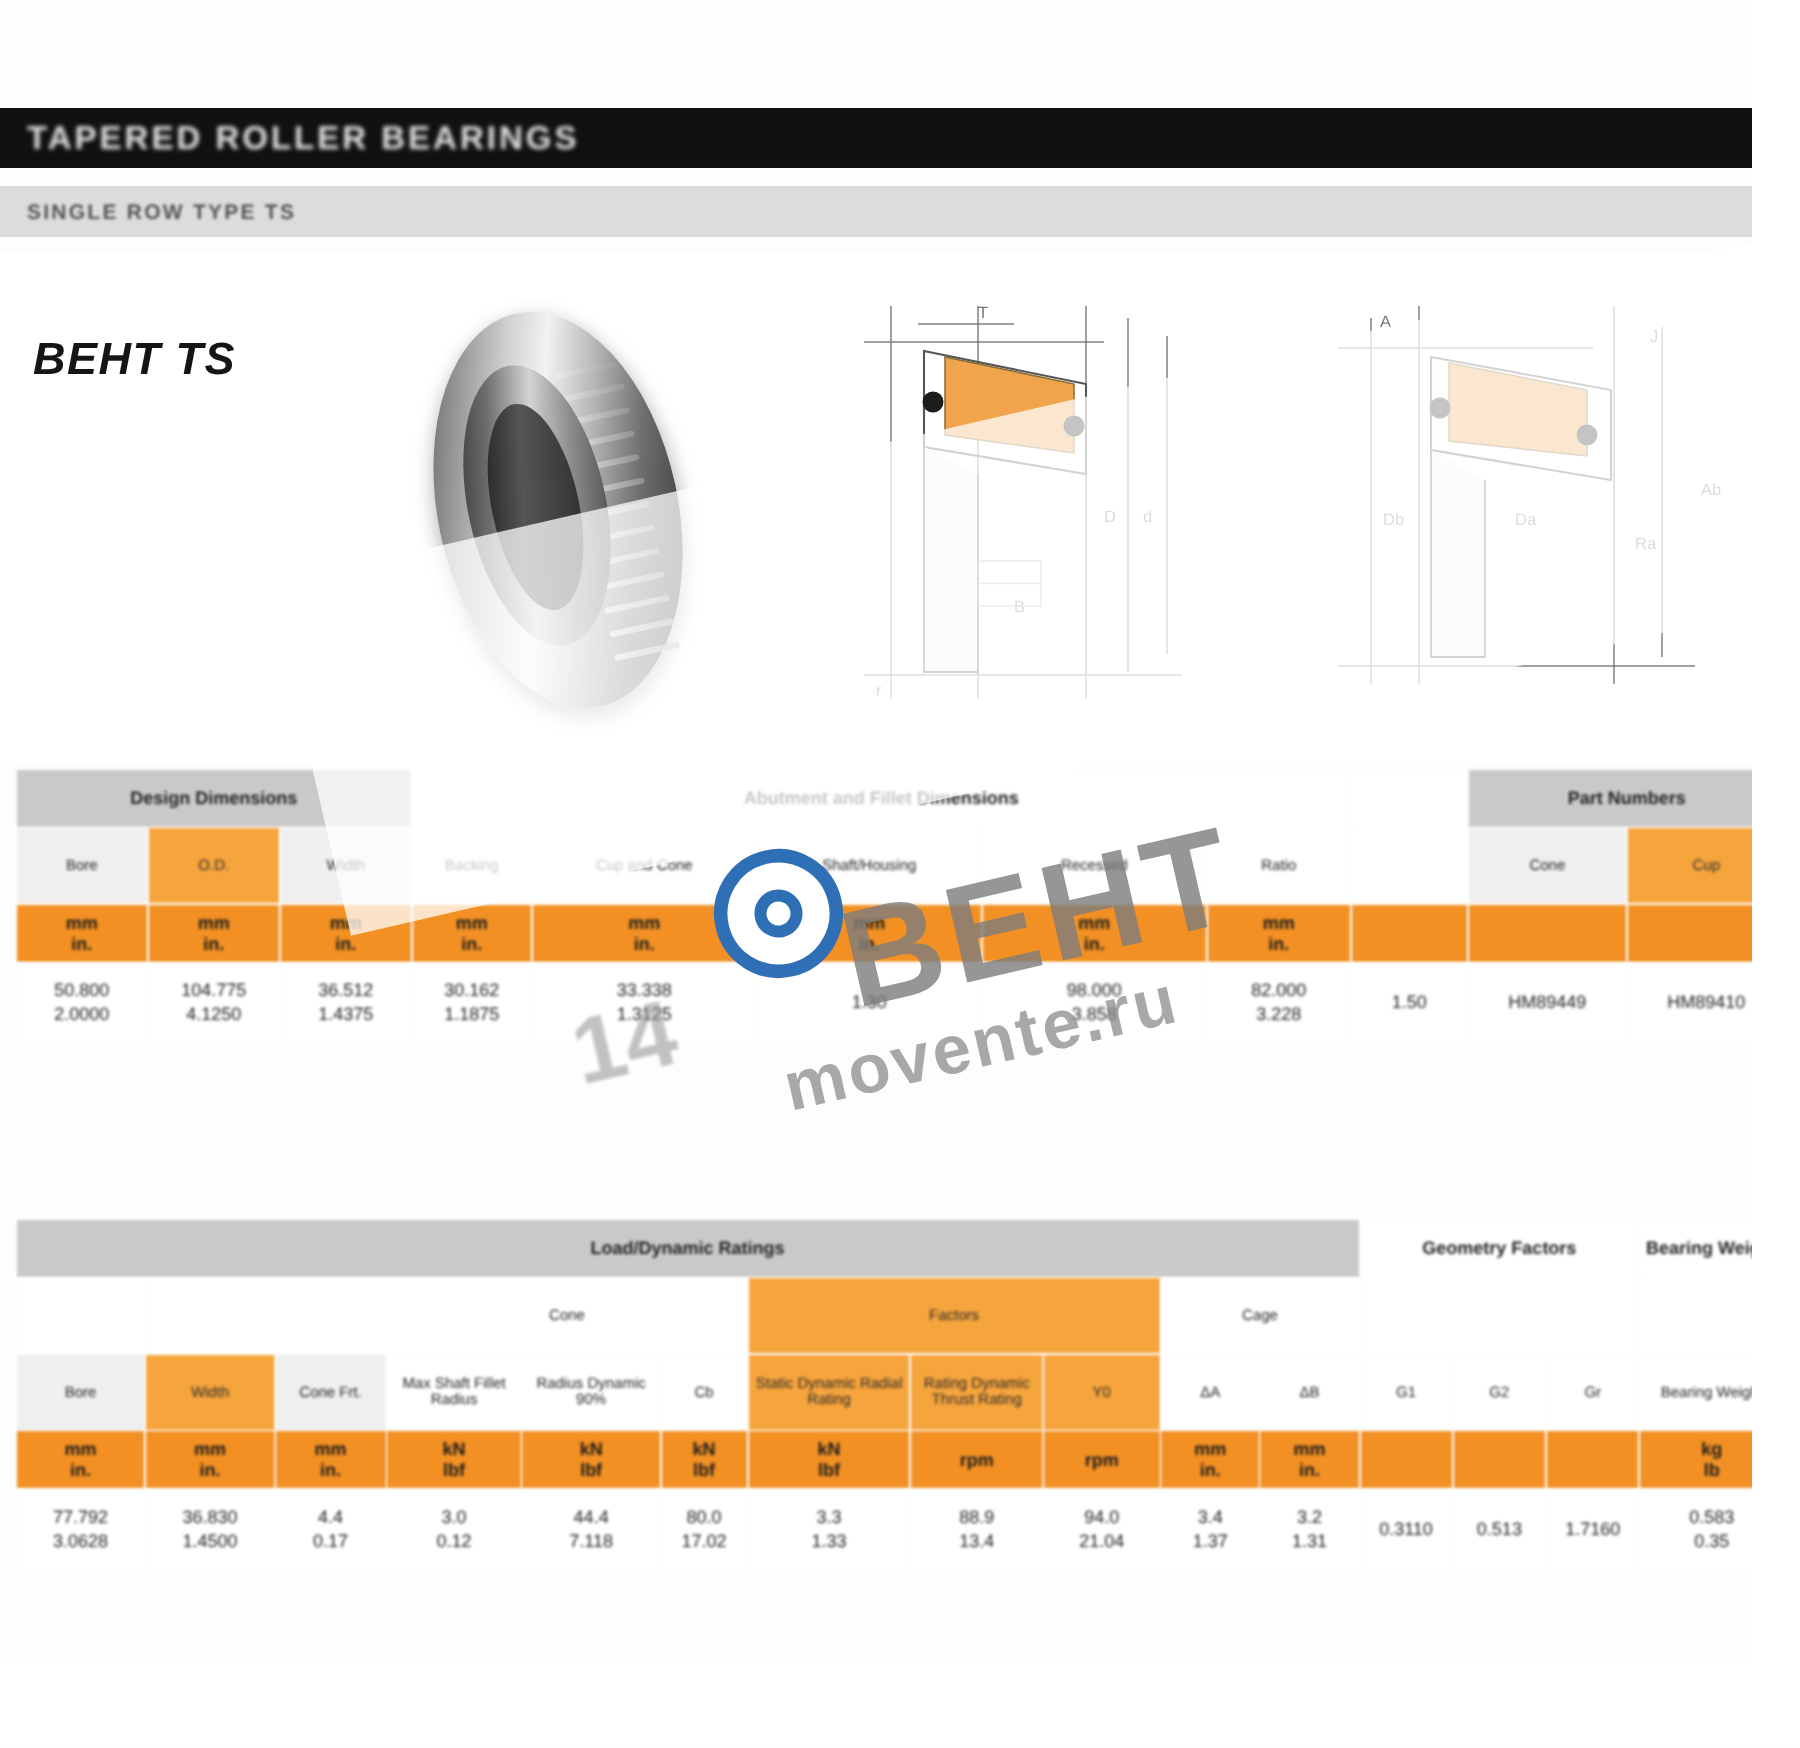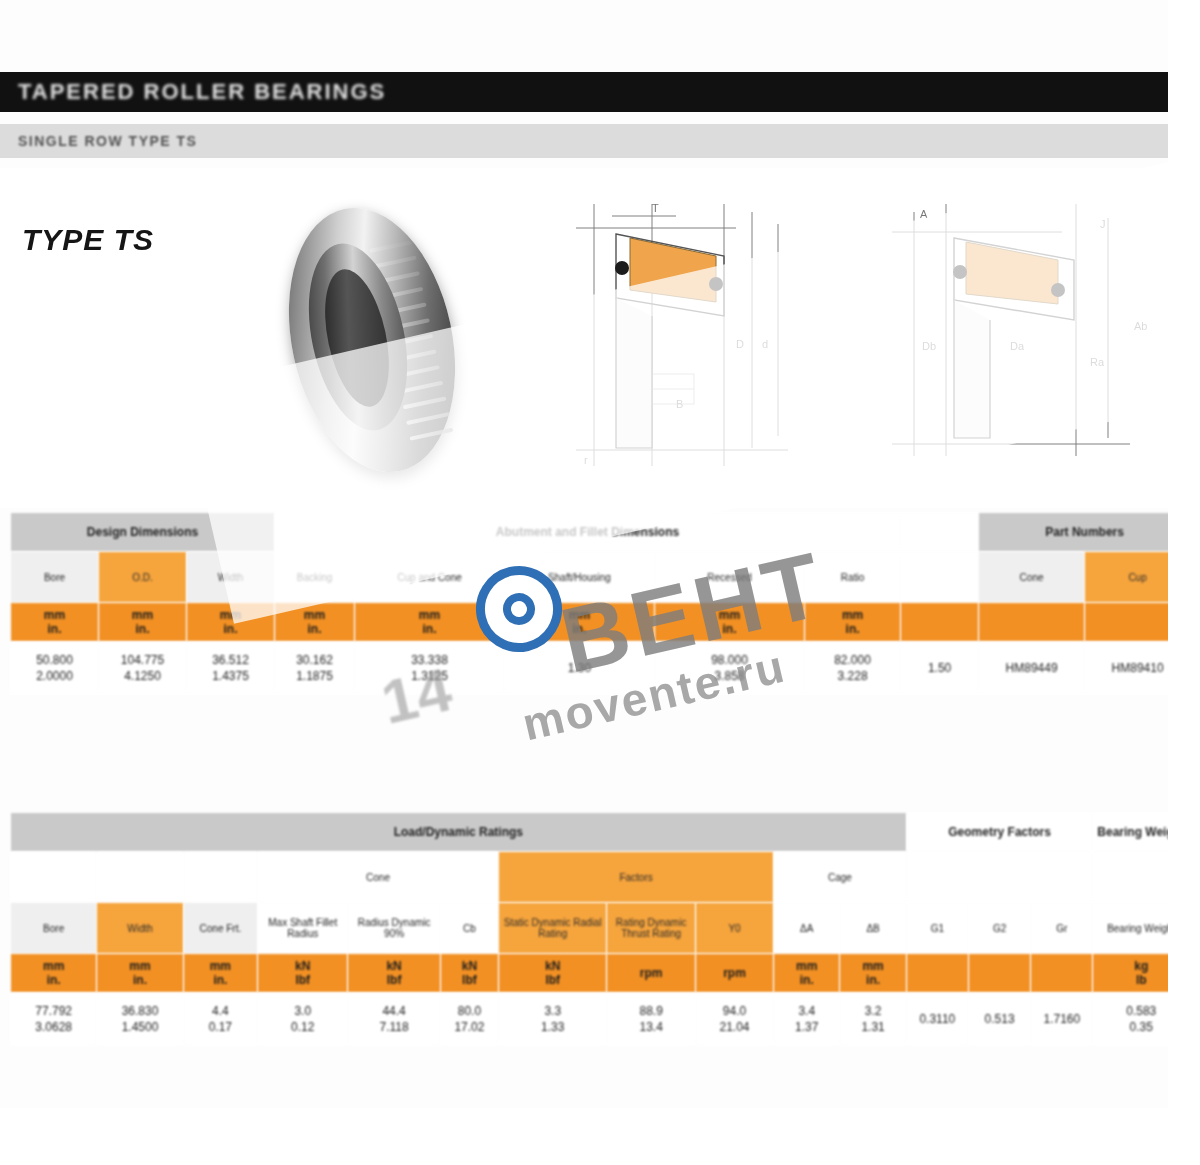--- a/index.html
+++ b/index.html
@@ -177,21 +177,21 @@
     <div class="t">TAPERED ROLLER BEARINGS</div>
   </div>
   <div class="titlebar-cap"></div>
 
   <div class="subbar">
     <div class="s">SINGLE ROW TYPE TS</div>
   </div>
 
   <div class="hero">
 
-    <div class="type-label">TYPE TS</div>
+    <div class="type-label">BEHT TS</div>
 
     <div class="bearing">
       <div class="outer"></div>
       <div class="rollers">
         <i style="top:14px"></i>
           <i style="top:30px"></i>
           <i style="top:46px"></i>
         <i style="top:62px"></i>
           <i style="top:78px"></i>
           <i style="top:94px"></i>

